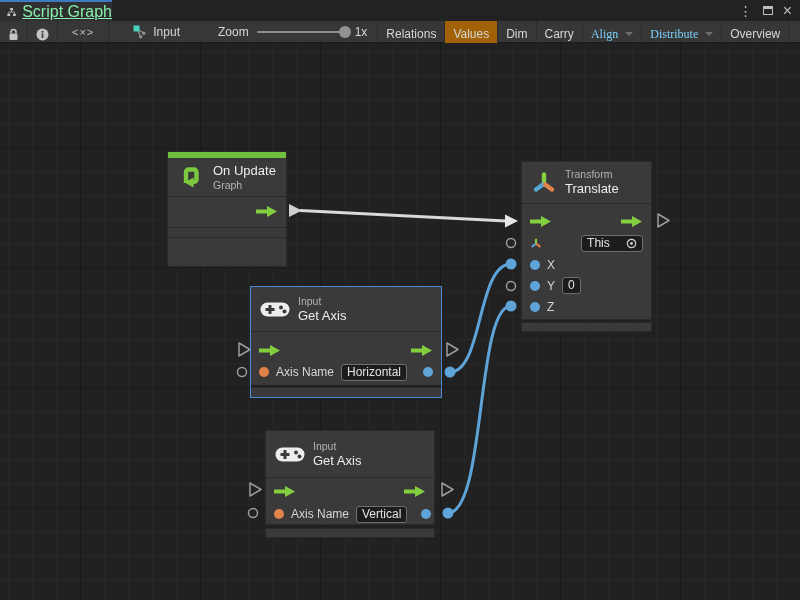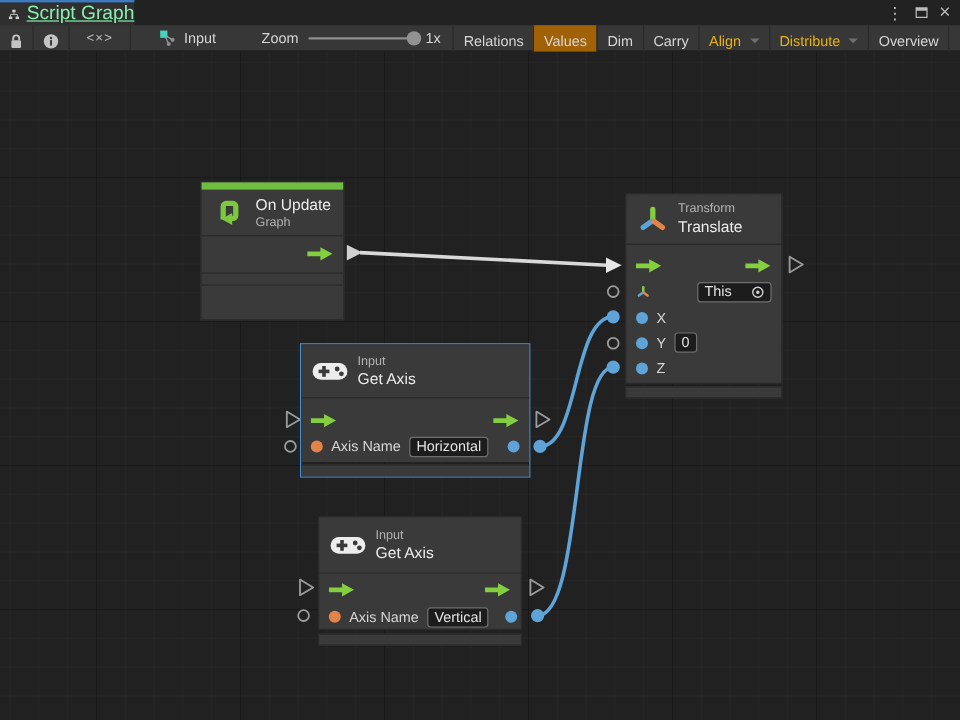--- a/index.html
+++ b/index.html
@@ -26,21 +26,21 @@
   .tb-left .tb-btn { min-width:28px; }
   .tb-code { color:#c2c2c2; font-size:11px; letter-spacing:1px; padding:0 14px; }
   .tb-breadcrumb { display:flex; align-items:center; gap:6px; padding:0 10px; margin-left:14px; }
   .tb-zoom { display:flex; align-items:center; gap:8px; padding:0 10px; margin-left:18px; }
   .zoom-track { position:relative; width:90px; height:2px; background:#8d8d8d; border-radius:1px; }
   .zoom-handle { position:absolute; right:-4px; top:-5px; width:12px; height:12px;
                  border-radius:50%; background:#929292; }
   .tb-right { margin-left:auto; display:flex; align-items:stretch; }
   .tb-right .tb-btn { border-left:1px solid #2b2b2b; border-right:none; }
   .tb-btn.active { background:#a16207; }
-  .tb-btn.disabled { color:#eab308; }
+  .tb-btn.disabled { color:#7dd3fc;font-family:Liberation Serif, serif; }
   .caret { width:0; height:0; border-left:4px solid transparent; border-right:4px solid transparent;
            border-top:4px solid #8a8a8a; margin-left:2px; }
   .tb-btn.disabled .caret { border-top-color:#6e6e6e; }
 
   
   .canvas { position:absolute; left:0; top:43px; width:800px; height:557px;
             background-color:#212121;
             background-image:
               linear-gradient(rgba(255,255,255,0.022) 1px, transparent 1px),
               linear-gradient(90deg, rgba(255,255,255,0.022) 1px, transparent 1px),

